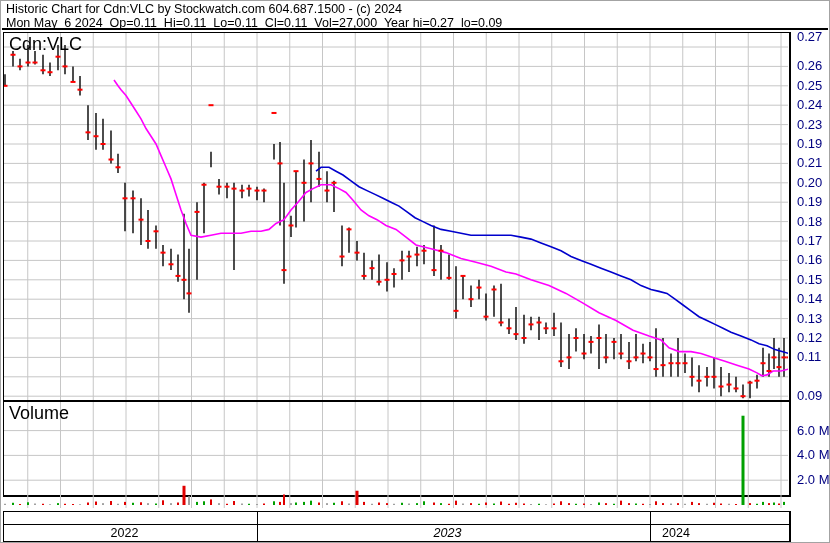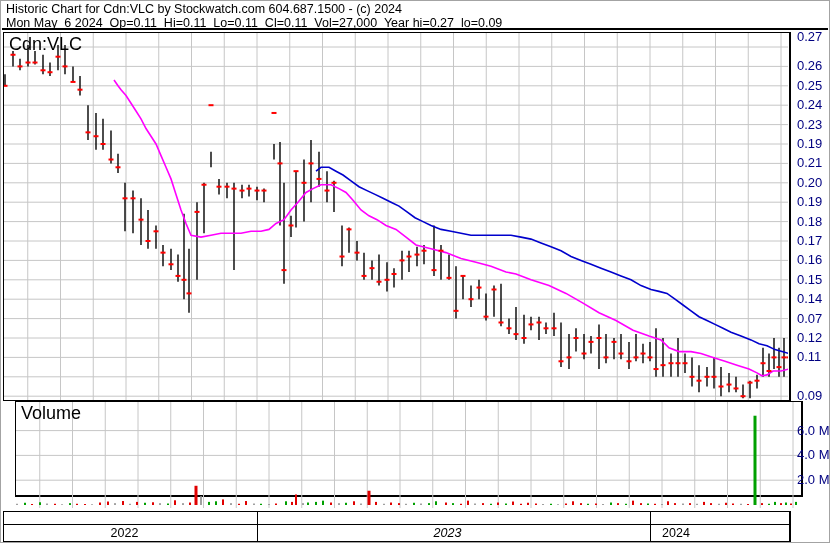--- a/index.html
+++ b/index.html
@@ -4,21 +4,21 @@
 <style>
   html,body{margin:0;padding:0;background:#fff;}
   .screen{position:relative;width:830px;height:543px;background:#ffffff;border:1px solid #a3a3a3;
           box-sizing:border-box;font-family:"Liberation Sans",sans-serif;overflow:hidden;}
   .hdr{position:absolute;left:1px;top:0;width:826px;height:29px;border-bottom:2px solid #000;
        padding:1px 0 0 4px;box-sizing:border-box;}
   .hdr div{font-size:12.5px;line-height:14px;color:#000;white-space:pre;}
   .price-panel{position:absolute;left:2px;top:31px;width:788px;height:369px;border:1px solid #000;
                border-right:2px solid #000;box-sizing:border-box;background:#fff;}
   .vol-panel{position:absolute;left:2px;top:400px;width:788px;height:96px;border:1px solid #000;
-             border-right:2px solid #000;border-bottom:2px solid #000;box-sizing:border-box;background:#fff;margin-left:12px;}
+             border-right:2px solid #000;border-bottom:2px solid #000;box-sizing:border-box;background:#fff;}
   .xstrip{position:absolute;left:2px;top:510px;width:788px;height:31px;border:1px solid #000;
           border-right:2px solid #000;box-sizing:border-box;background:#fff;}
   .xstrip .row1{position:absolute;left:0;top:0;width:100%;height:12px;border-bottom:1px solid #000;}
   .xstrip .ydiv{position:absolute;top:0;width:1px;height:29px;background:#000;}
   .year-label{position:absolute;top:14px;font-size:12.5px;color:#000;transform:translateX(-50%);}
   .sym{position:absolute;left:5px;top:1px;font-size:18px;color:#000000;z-index:5;}
   .axis-label{position:absolute;font-size:13px;color:#000080;white-space:pre;}
   svg{position:absolute;left:0;top:0;}
 </style>
 </head>
@@ -464,21 +464,21 @@
       <span class="axis-label" style="left: 796px; top: 115.6px;">0.23</span>
       <span class="axis-label" style="left: 796px; top: 135px;">0.19</span>
       <span class="axis-label" style="left: 796px; top: 154.4px;">0.21</span>
       <span class="axis-label" style="left: 796px; top: 173.8px;">0.20</span>
       <span class="axis-label" style="left: 796px; top: 193.2px;">0.19</span>
       <span class="axis-label" style="left: 796px; top: 212.6px;">0.18</span>
       <span class="axis-label" style="left: 796px; top: 232px;">0.17</span>
       <span class="axis-label" style="left: 796px; top: 251.4px;">0.16</span>
       <span class="axis-label" style="left: 796px; top: 270.8px;">0.15</span>
       <span class="axis-label" style="left: 796px; top: 290.2px;">0.14</span>
-      <span class="axis-label" style="left: 796px; top: 309.6px;">0.07</span>
+      <span class="axis-label" style="left: 796px; top: 309.6px;">0.13</span>
       <span class="axis-label" style="left: 796px; top: 329px;">0.12</span>
       <span class="axis-label" style="left: 796px; top: 348.4px;">0.11</span>
       <span class="axis-label" style="left: 796px; top: 367.8px; margin-left: 40px;">0.10</span>
       <span class="axis-label" style="left: 796px; top: 387.2px;">0.09</span>
     </div>
   <div id="volAxis">
       <span class="axis-label" style="left: 796px; top: 421.6px;">6.0 M</span>
       <span class="axis-label" style="left: 796px; top: 446.4px;">4.0 M</span>
       <span class="axis-label" style="left: 796px; top: 471.2px;">2.0 M</span>
     </div>

